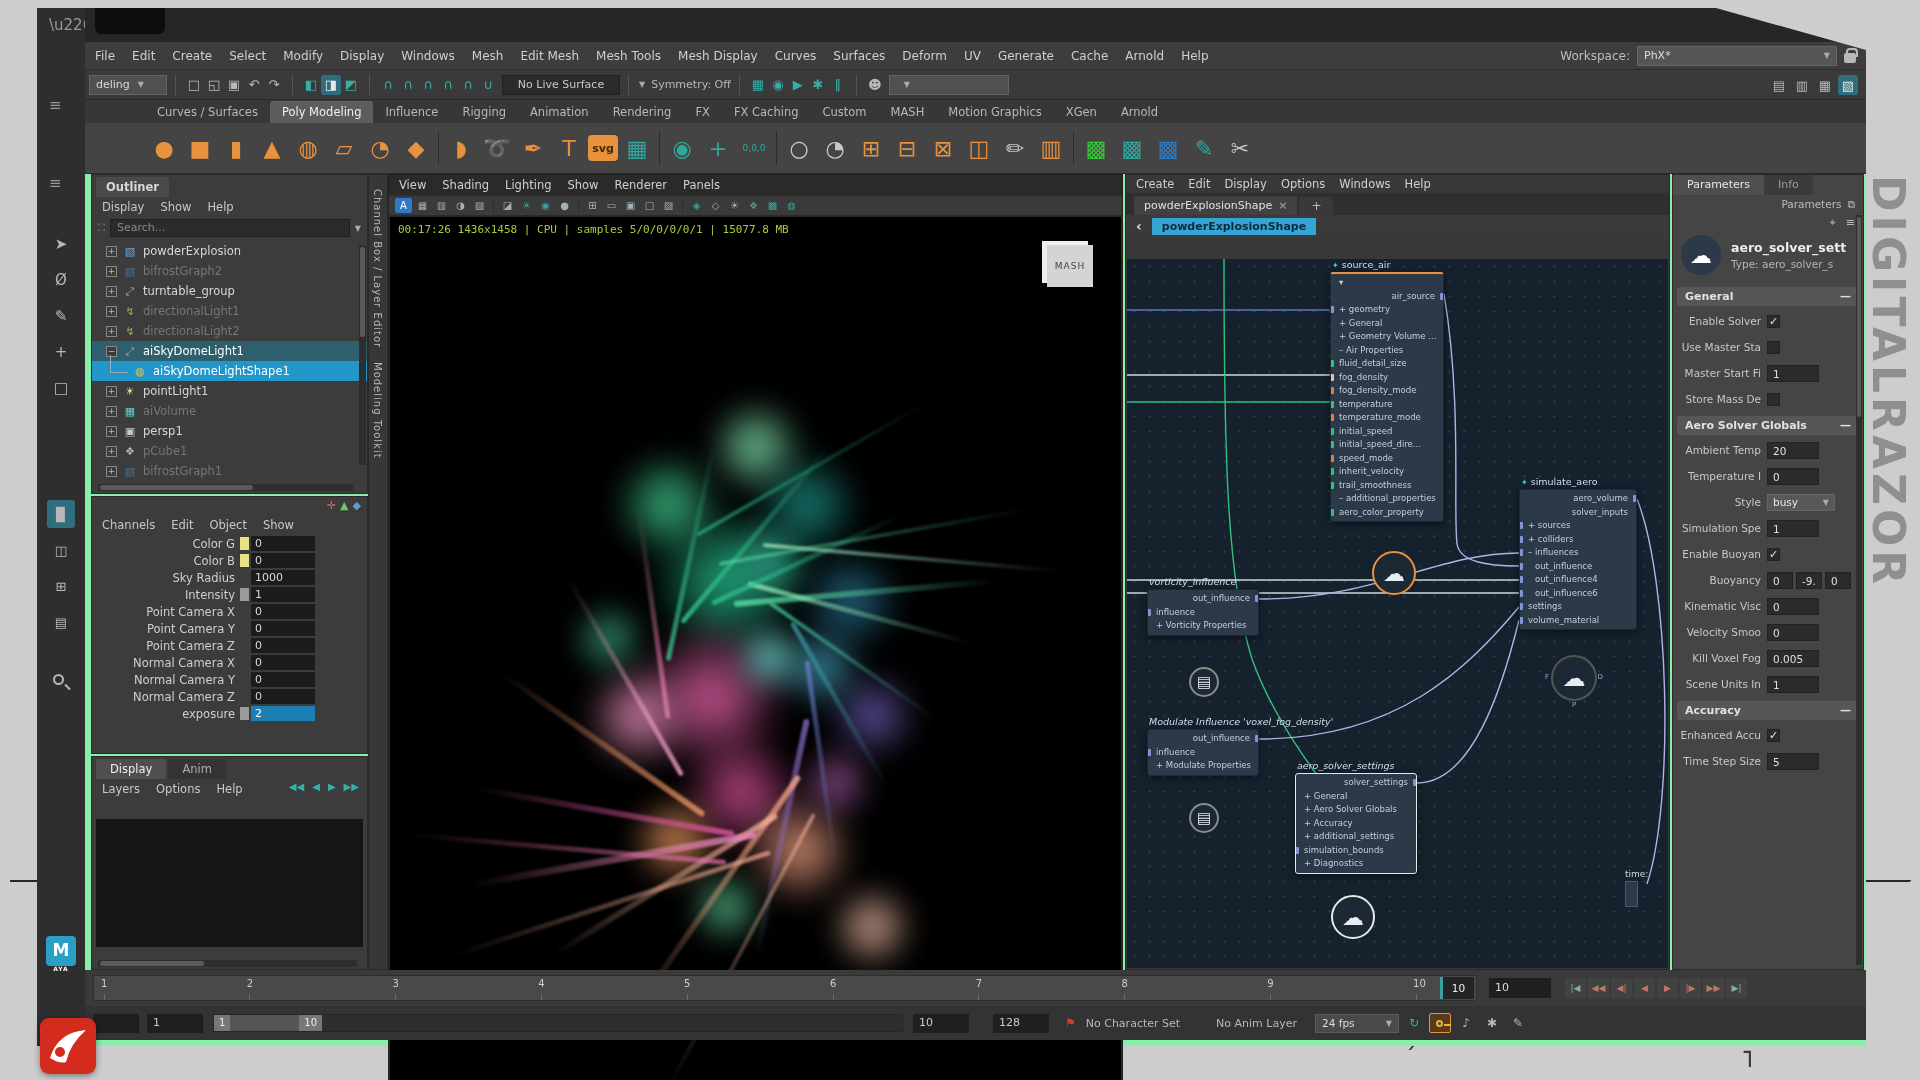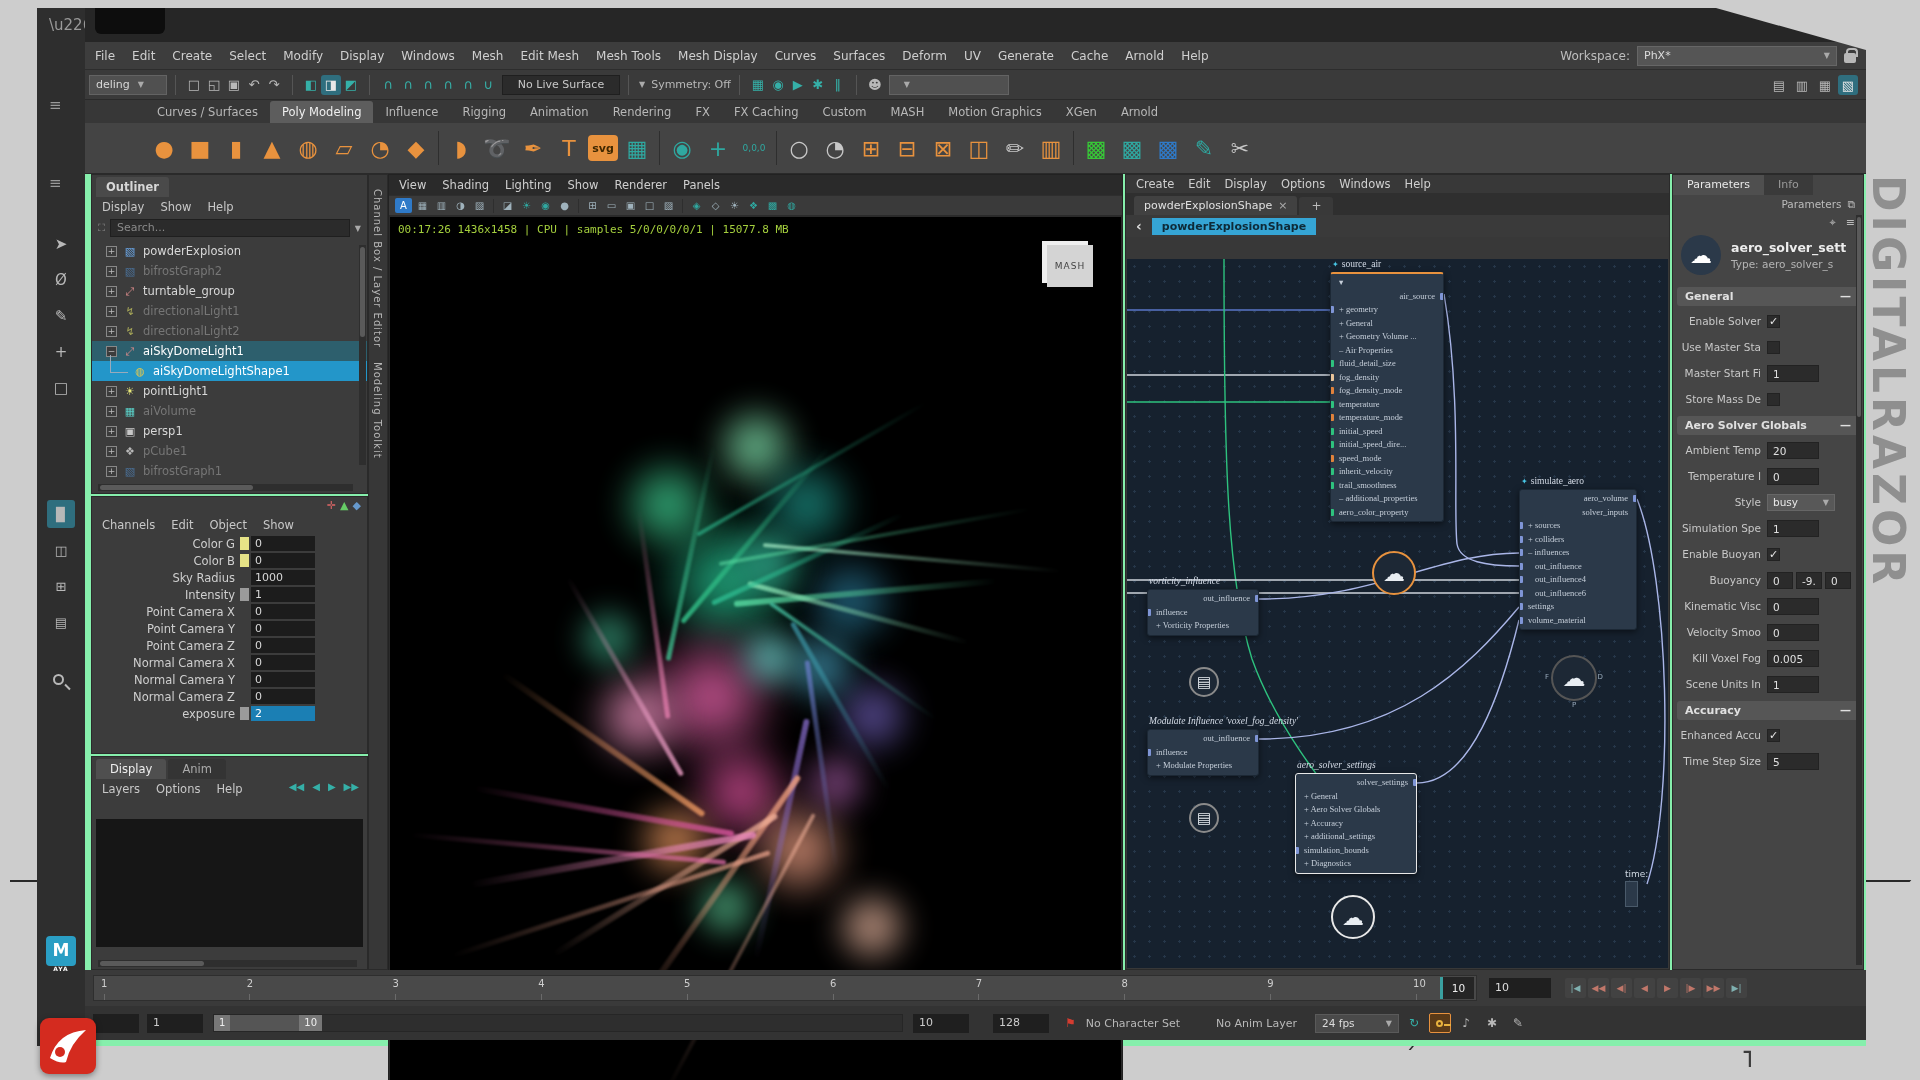--- a/index.html
+++ b/index.html
@@ -148,21 +148,21 @@
   #ge-doctabs { display:flex; height:22px; background:#2f2f2f; align-items:flex-end; padding-left:8px; gap:2px; }
   .ge-doctab { background:#414141; color:#e0e0e0; font-size:11px; padding:3px 10px; border-radius:3px 3px 0 0; }
   .ge-doctab .x { color:#aaa; margin-left:6px; }
   .ge-plus { background:#393939; color:#bbb; font-size:12px; padding:2px 12px; border-radius:3px 3px 0 0; }
   #ge-crumb { display:flex; align-items:center; height:22px; background:#3a3a3a; gap:10px; padding-left:10px; }
   #ge-back { color:#ddd; font-size:14px; font-weight:bold; }
   #ge-crumb-pill { background:#35a5d5; color:#0e2a38; font-size:11px; font-weight:bold; padding:2px 10px; }
   #ge-canvas { position:absolute; left:1px; top:84px; right:1px; bottom:1px; background:#16212e;
     background-image:radial-gradient(#26374a 1px, transparent 1.4px); background-size:15px 15px; overflow:hidden; }
   #wires { position:absolute; left:0; top:0; }
-  .gnode { position:absolute;font-family:Liberation Serif, serif; }
+  .gnode { position:absolute; }
   .gnode-title { position:absolute; top:-13px; left:2px; white-space:nowrap; font-size:9.5px; color:#d6dde8; }
   .gnode-title.it { font-style:italic; }
   .gnode-title .mark { color:#49c9e8; font-size:8px; margin-right:3px; }
   .gnode-box { position:relative; background:#2b3949; border:1px solid #1c2835; border-radius:3px;
     padding:2px 0; box-shadow:0 2px 6px rgba(0,0,0,.5); }
   .gnode-box.selorange { border-top:2px solid #e8923e; }
   .gnode-box.selwhite { border:1px solid #e8e8e8; }
   .grow { position:relative; height:13.5px; line-height:13.5px; font-size:8.5px; color:#c6cfda;
     padding-left:8px; white-space:nowrap; overflow:hidden; }
   .grow.r { text-align:right; padding-right:8px; padding-left:0; }

